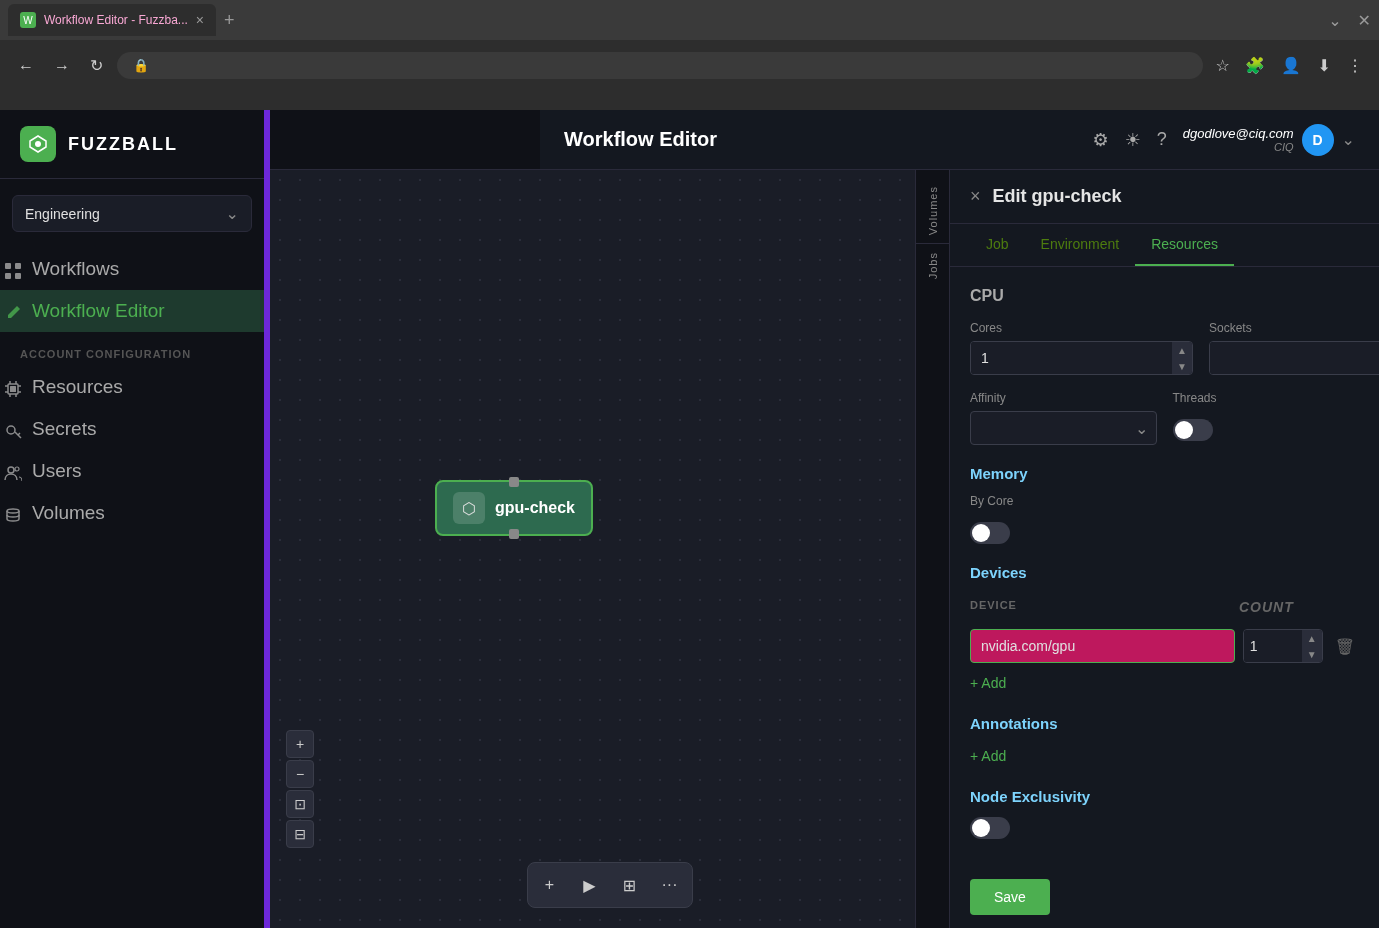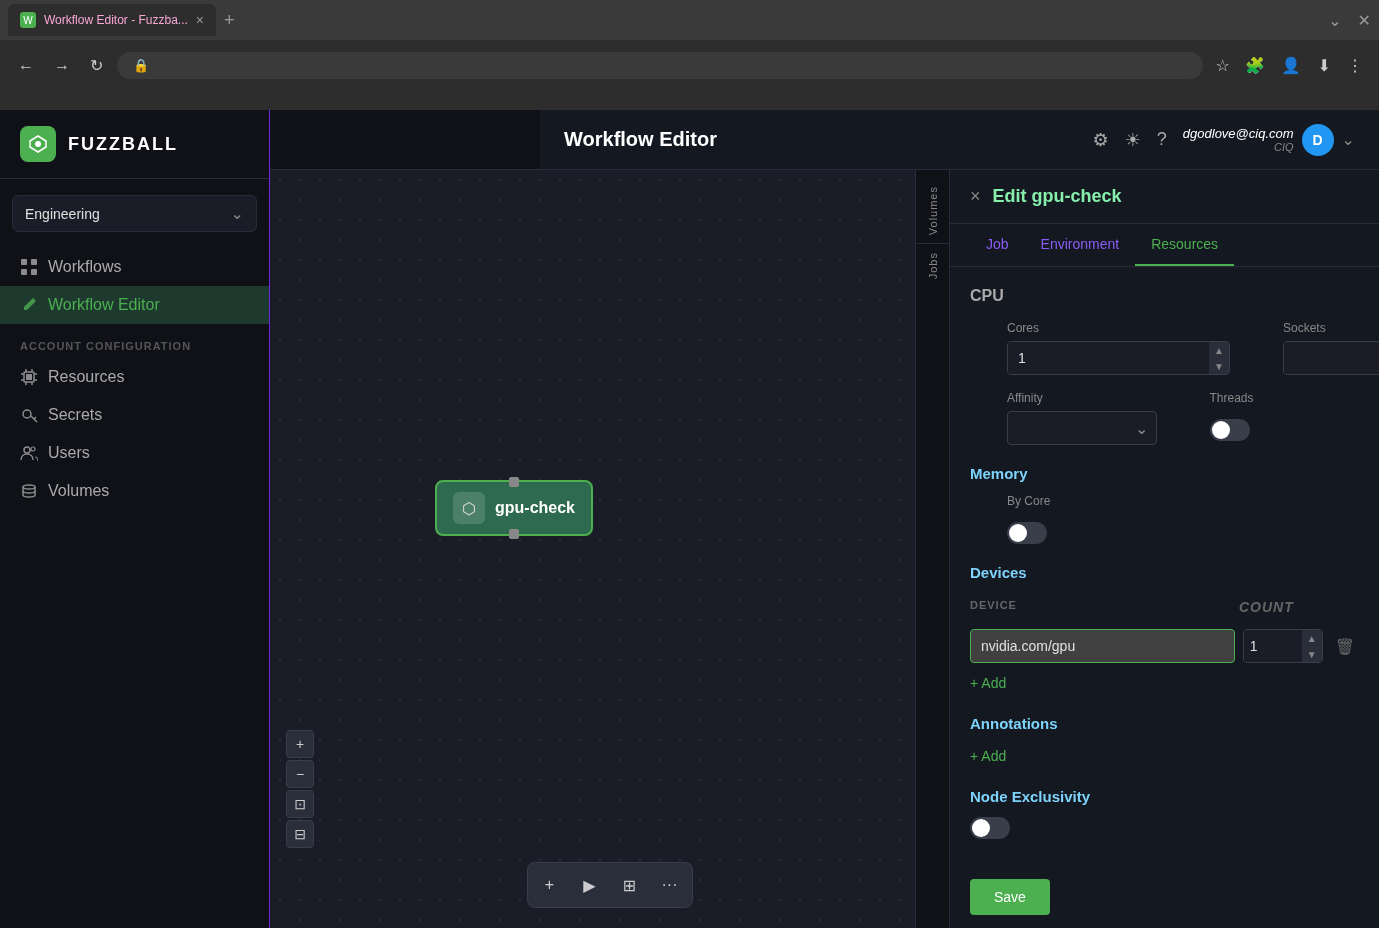--- a/index.html
+++ b/index.html
@@ -21,21 +21,21 @@
     .address-input { flex: 1; background: #3a3a3a; border: none; border-radius: 20px; padding: 6px 16px; color: #e0e0e0; font-size: 13px; display: flex; align-items: center; gap: 8px; }
     .address-text { font-size: 13px; color: #ccc; }
     .address-text span { color: white; }
     .toolbar-icons { display: flex; gap: 8px; align-items: center; }
     .toolbar-icon { color: #ccc; font-size: 16px; cursor: pointer; padding: 4px; }
 
     
     .app { display: flex; height: calc(928px - 110px); }
 
     
-    .sidebar { width: 270px; background: #0f1117; border-right: 1px solid #6d28d9; display: flex; flex-direction: column; }
+    .sidebar { width: 270px; background: #0f1117; border-right: 6px solid #6d28d9; display: flex; flex-direction: column; }
     .logo-area { display: flex; align-items: center; gap: 12px; padding: 16px 20px; border-bottom: 1px solid #2a2a3a; }
     .logo-icon { width: 36px; height: 36px; background: #4CAF50; border-radius: 8px; display: flex; align-items: center; justify-content: center; color: white; font-weight: bold; font-size: 14px; }
     .logo-text { font-size: 18px; font-weight: 700; color: white; letter-spacing: 2px; }
     .header-title { font-size: 20px; font-weight: 600; color: white; }
     .header-actions { display: flex; align-items: center; gap: 16px; }
     .header-icon { color: #aaa; font-size: 18px; cursor: pointer; }
     .user-menu { display: flex; align-items: center; gap: 8px; cursor: pointer; }
     .user-avatar { width: 32px; height: 32px; background: #2196F3; border-radius: 50%; display: flex; align-items: center; justify-content: center; color: white; font-weight: bold; font-size: 14px; }
     .user-info { text-align: right; font-style: italic; }
     .user-email { font-size: 13px; color: white; }
@@ -43,21 +43,21 @@
 
     .top-bar { display: flex; height: 60px; background: #141820; border-bottom: 1px solid #2a2a3a; }
     .top-bar-spacer { width: 270px; background: #0f1117; }
     .top-bar-content { flex: 1; display: flex; align-items: center; justify-content: space-between; padding: 0 24px; }
 
     .sidebar-content { padding: 16px 0; flex: 1; }
     .workspace-selector { margin: 0 12px 16px; background: #1a1d27; border: 1px solid #2a2a3a; border-radius: 6px; padding: 8px 12px; display: flex; align-items: center; justify-content: space-between; cursor: pointer; }
     .workspace-name { font-size: 14px; color: #e0e0e0; }
     .workspace-chevron { color: #888; }
 
-    .nav-item { display: flex; align-items: flex-end; gap: 10px; padding: 10px 20px; cursor: pointer; color: #aaa; font-size: 16px; border-radius: 0; transition: all 0.15s; }
+    .nav-item { display: flex; align-items: flex-end; gap: 10px; padding: 10px 4px; cursor: pointer; color: #aaa; font-size: 19px; border-radius: 0; transition: all 0.15s; }
     .nav-item.active { background: #1e3a2e; color: #4CAF50; }
     .nav-item .nav-icon { width: 18px; height: 18px; opacity: 0.8; }
 
     .section-label { padding: 16px 20px 6px; font-size: 11px; color: #555; font-weight: 600; letter-spacing: 1px; text-transform: uppercase; }
 
     
     .main-area { flex: 1; background: #1a1d27; position: relative; overflow: hidden; }
     .canvas-bg { width: 100%; height: 100%; background-image: radial-gradient(circle, #2a2d3a 1px, transparent 1px); background-size: 20px 20px; position: relative; }
 
     
@@ -74,41 +74,41 @@
     .zoom-btn { width: 28px; height: 28px; background: #2a2d3a; border: 1px solid #3a3d4a; border-radius: 4px; color: #ccc; display: flex; align-items: center; justify-content: center; cursor: pointer; font-size: 14px; }
 
     
     .canvas-toolbar { position: absolute; bottom: 20px; left: 50%; transform: translateX(-50%); display: flex; gap: 4px; background: #2a2d3a; border: 1px solid #3a3d4a; border-radius: 8px; padding: 4px; }
     .canvas-btn { width: 36px; height: 36px; background: none; border: none; border-radius: 6px; color: #ccc; cursor: pointer; display: flex; align-items: center; justify-content: center; font-size: 16px; }
 
     
     .edit-panel { width: 430px; background: #141820; border-left: 1px solid #2a2a3a; display: flex; flex-direction: column; overflow-y: auto; }
     .panel-header { display: flex; align-items: center; gap: 12px; padding: 16px 20px; border-bottom: 1px solid #2a2a3a; }
     .panel-close { color: #888; cursor: pointer; font-size: 18px; }
-    .panel-title { font-size: 18px; font-weight: 600; color: #86efac; }
+    .panel-title { font-size: 18px; font-weight: 600; color: #e5e5e5; }
 
     .panel-tabs { display: flex; border-bottom: 1px solid #2a2a3a; padding: 0 20px; }
-    .panel-tab { padding: 12px 16px; font-size: 14px; color: #8b5cf6; cursor: pointer; border-bottom: 2px solid transparent; }
+    .panel-tab { padding: 12px 16px; font-size: 14px; color: #4d7c0f; cursor: pointer; border-bottom: 2px solid transparent; }
     .panel-tab.active { color: #4CAF50; border-bottom-color: #4CAF50; }
 
     .panel-body { padding: 20px; flex: 1; }
 
     .section-title { font-size: 16px; font-weight: 600; color: #aaa; margin-bottom: 16px; }
 
     .form-row { display: flex; gap: 16px; margin-bottom: 16px; }
-    .form-group { flex: 1; margin-left: 37px; }
+    .form-group { flex: 1; }
     .form-label { font-size: 12px; color: #888; margin-bottom: 6px; display: block; }
 
     .number-input-wrap { display: flex; align-items: center; border: 1px solid #3a3d4a; border-radius: 4px; overflow: hidden; }
     .number-input { flex: 1; background: #1a1d27; border: none; color: #e0e0e0; padding: 8px 10px; font-size: 14px; outline: none; }
     .number-spinners { display: flex; flex-direction: column; background: #2a2d3a; }
     .spin-btn { width: 20px; height: 16px; border: none; background: none; color: #888; cursor: pointer; display: flex; align-items: center; justify-content: center; font-size: 10px; }
 
     .text-input { width: 100%; background: #1a1d27; border: 1px solid #3a3d4a; border-radius: 4px; color: #e0e0e0; padding: 8px 10px; font-size: 14px; outline: none; }
-    .text-input.highlighted { border-color: #4CAF50; background: #404040; }
+    .text-input.highlighted { border-color: #4CAF50; background: #be185d; }
 
     .select-wrap { position: relative; }
     .select-input { width: 100%; background: #1a1d27; border: 1px solid #3a3d4a; border-radius: 4px; color: #e0e0e0; padding: 8px 32px 8px 10px; font-size: 14px; outline: none; appearance: none; cursor: pointer; }
     .select-arrow { position: absolute; right: 8px; top: 50%; transform: translateY(-50%); color: #888; pointer-events: none; }
 
     .toggle-wrap { display: flex; align-items: center; }
     .toggle { width: 40px; height: 22px; background: #3a3d4a; border-radius: 11px; position: relative; cursor: pointer; }
     .toggle-knob { width: 18px; height: 18px; background: white; border-radius: 50%; position: absolute; top: 2px; left: 2px; transition: left 0.2s; }
 
     .subsection-title { font-size: 15px; font-weight: 600; color: #7dd3fc; margin: 20px 0 12px; }

